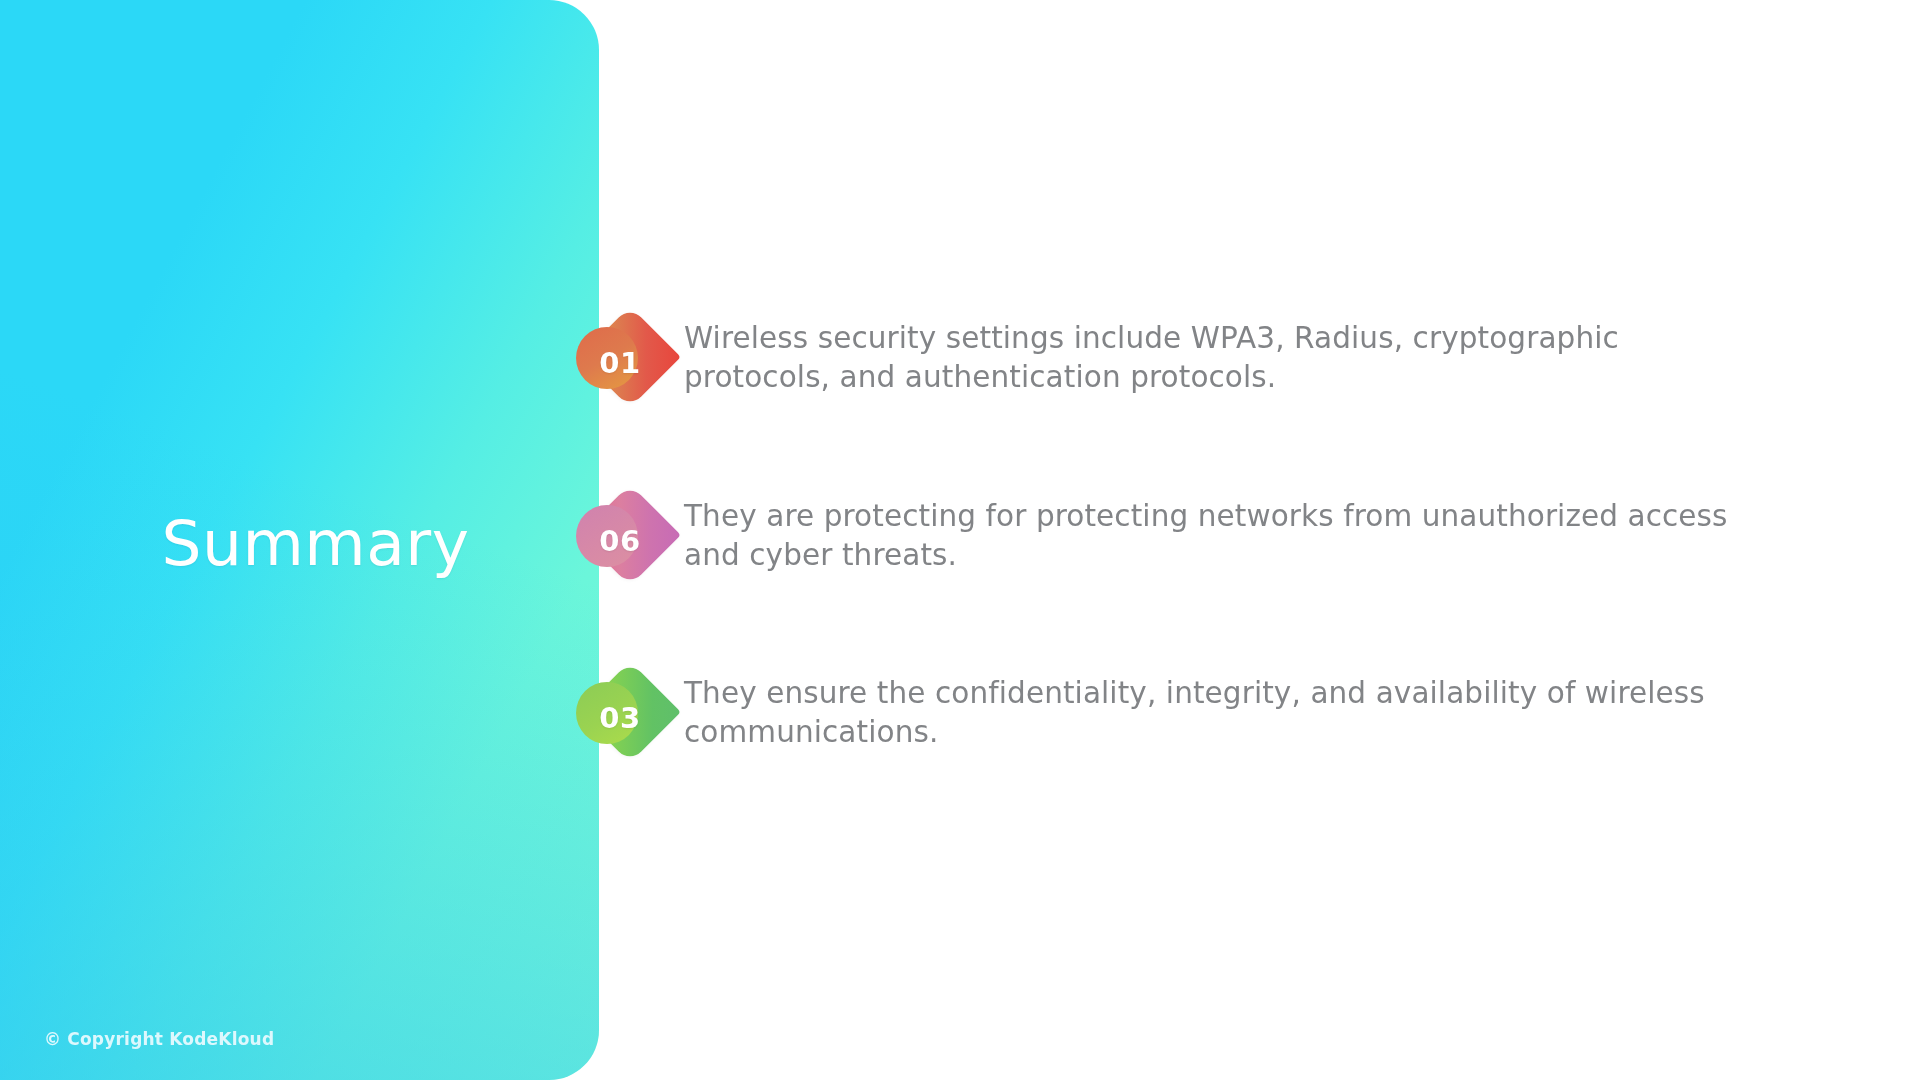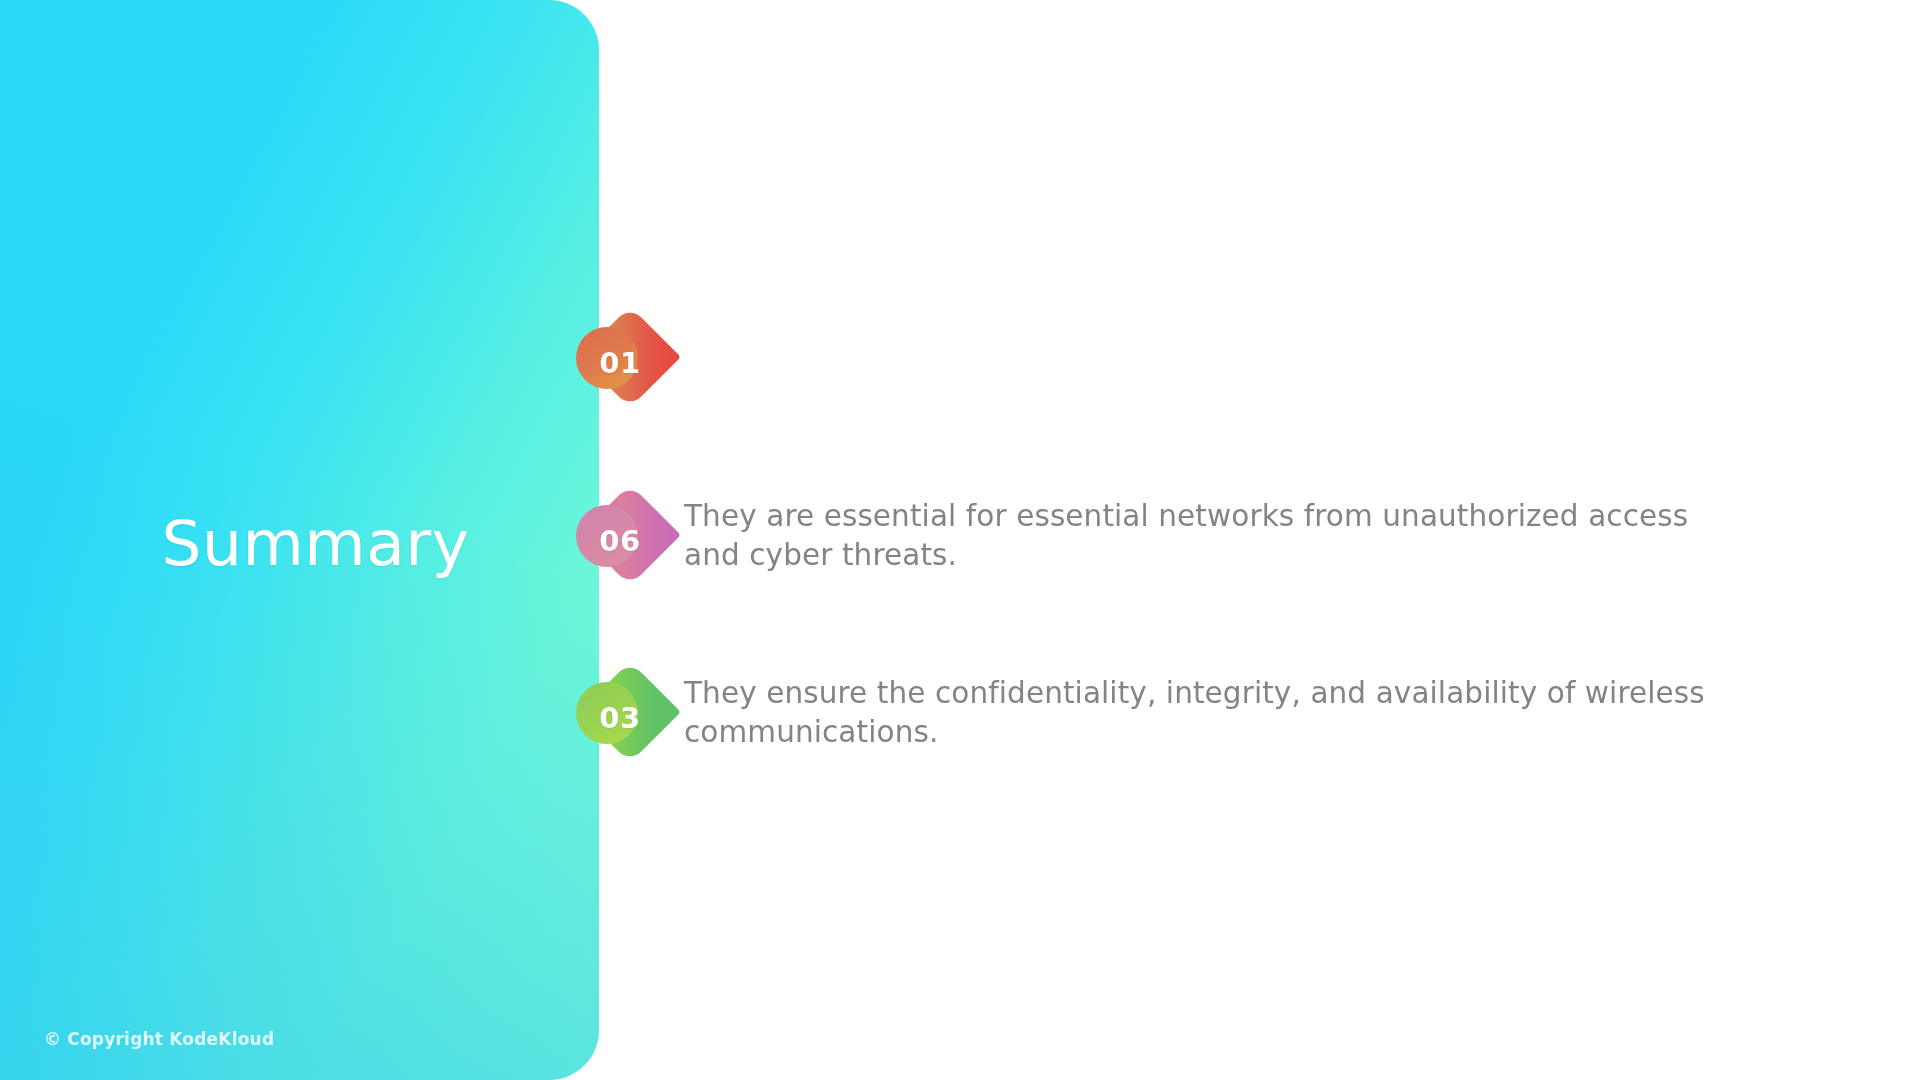--- a/index.html
+++ b/index.html
@@ -171,29 +171,30 @@
   </div>
 
   <div class="rows">
 
     <div class="row row-1">
       <div class="badge b1">
         <span class="diamond"></span>
         <span class="bulge"></span>
         <span class="num">01</span>
       </div>
+      <div class="row-text">Wireless security settings include WPA3, Radius, cryptographic protocols, and authentication protocols.</div>
     </div>
 
     <div class="row row-2">
       <div class="badge b2">
         <span class="diamond"></span>
         <span class="bulge"></span>
         <span class="num">06</span>
       </div>
-      <div class="row-text">They are essential for essential networks from unauthorized access and cyber threats.</div>
+      <div class="row-text">They are protecting for protecting networks from unauthorized access and cyber threats.</div>
     </div>
 
     <div class="row row-3">
       <div class="badge b3">
         <span class="diamond"></span>
         <span class="bulge"></span>
         <span class="num">03</span>
       </div>
       <div class="row-text">They ensure the confidentiality, integrity, and availability of wireless communications.</div>
     </div>

